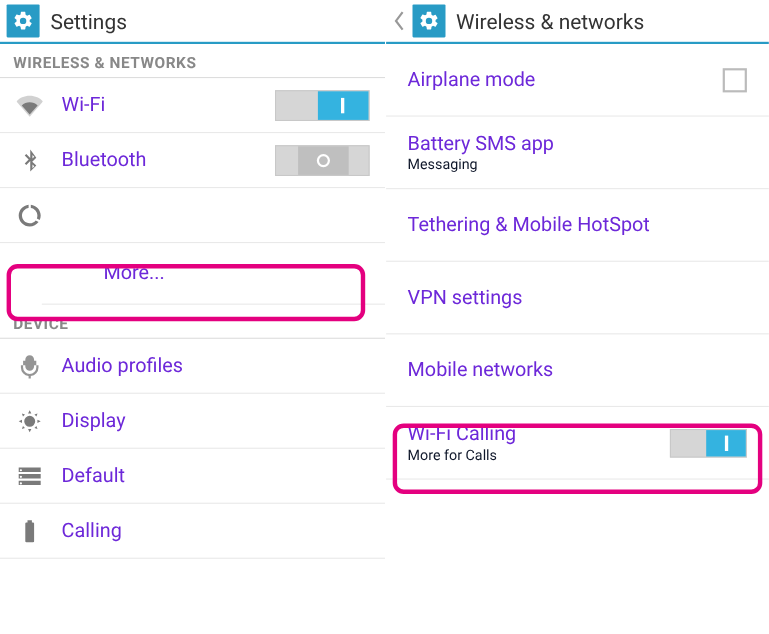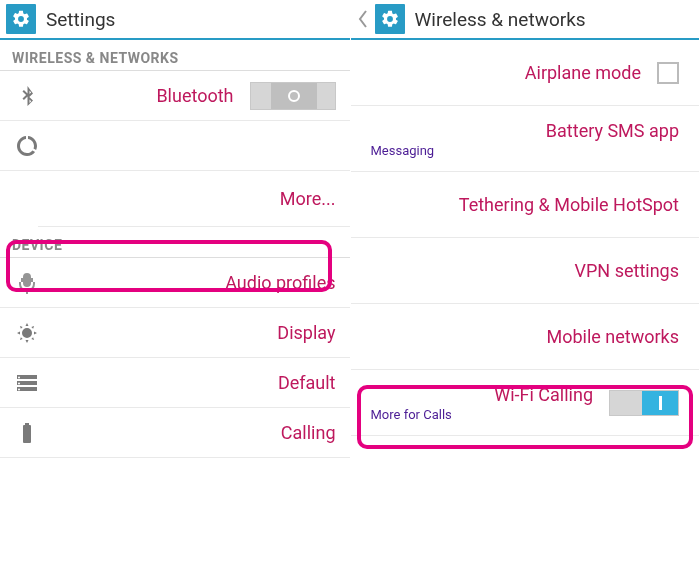--- a/index.html
+++ b/index.html
@@ -69,26 +69,25 @@
   .row .icon {
     width: 26px; height: 26px;
     display:flex; align-items:center; justify-content:center;
     color:#777;
     flex-shrink:0;
   }
   .row .icon svg { width:24px; height:24px; fill:#7a7a7a; }
   .row .labels { flex: 1 1 auto; }
   .row .label {
     font-size: 18px;
-    color: #be185d;
-    text-align: right;
+    color: #6d28d9;
   }
   .row .sublabel {
     font-size: 13px;
-    color: #4c1d95;
+    color: #0f172a;
     margin-top: 2px;
   }
   .row .spacer-icon { width:26px; flex-shrink:0; }
 
   
   .toggle {
     width: 86px; height: 28px;
     border: 1px solid #c8c8c8;
     background: #d6d6d6;
     position: relative;
@@ -143,20 +142,36 @@
       <span class="app-icon">
         <svg viewBox="0 0 24 24">
             <path d="M19.14,12.94a7.07,7.07,0,0,0,.05-.94,7.07,7.07,0,0,0-.05-.94l2.03-1.58a.5.5,0,0,0,.12-.64l-1.92-3.32a.5.5,0,0,0-.61-.22l-2.39.96a7,7,0,0,0-1.62-.94l-.36-2.54A.5.5,0,0,0,13.9,2H10.1a.5.5,0,0,0-.49.42L9.25,4.96a7,7,0,0,0-1.62.94l-2.39-.96a.5.5,0,0,0-.61.22L2.71,8.48a.5.5,0,0,0,.12.64l2.03,1.58a7.07,7.07,0,0,0-.05.94,7.07,7.07,0,0,0,.05.94L2.83,14.16a.5.5,0,0,0-.12.64l1.92,3.32a.5.5,0,0,0,.61.22l2.39-.96a7,7,0,0,0,1.62.94l.36,2.54a.5.5,0,0,0,.49.42h3.8a.5.5,0,0,0,.49-.42l.36-2.54a7,7,0,0,0,1.62-.94l2.39.96a.5.5,0,0,0,.61-.22l1.92-3.32a.5.5,0,0,0-.12-.64ZM12,15.5A3.5,3.5,0,1,1,15.5,12,3.5,3.5,0,0,1,12,15.5Z"></path>
           </svg>
       </span>
       <span class="title">Settings</span>
     </div>
 
     <div class="section-header">WIRELESS &amp; NETWORKS</div>
 
+    <div class="row">
+      <span class="icon">
+        <svg viewBox="0 0 24 24">
+            <path d="M12 3C7 3 2.7 5 0 8.2l12 14 12-14C21.3 5 17 3 12 3z" opacity=".35"></path>
+            <path d="M12 9c-2.8 0-5.3 1.1-7.2 2.9L12 20l7.2-8.1C17.3 10.1 14.8 9 12 9z"></path>
+          </svg>
+      </span>
+      <div class="labels">
+          <div class="label">Wi-Fi</div>
+        </div>
+      <div class="toggle on">
+          <div class="thumb">
+            <div class="bar"></div>
+          </div>
+        </div>
+    </div>
 
     <div class="row">
       <span class="icon">
         <svg viewBox="0 0 24 24">
             <path d="M12.5 2v7.6L8.9 6 7.5 7.4 11.1 11 7.5 14.6 8.9 16l3.6-3.6V22l5.5-5.5L14.3 13l3.7-3.5L12.5 2zm2 4.8 1.7 1.7-1.7 1.6V6.8zm0 8.8 1.7 1.6-1.7 1.7v-3.3z"></path>
           </svg>
       </span>
       <div class="labels">
           <div class="label">Bluetooth</div>
         </div>

